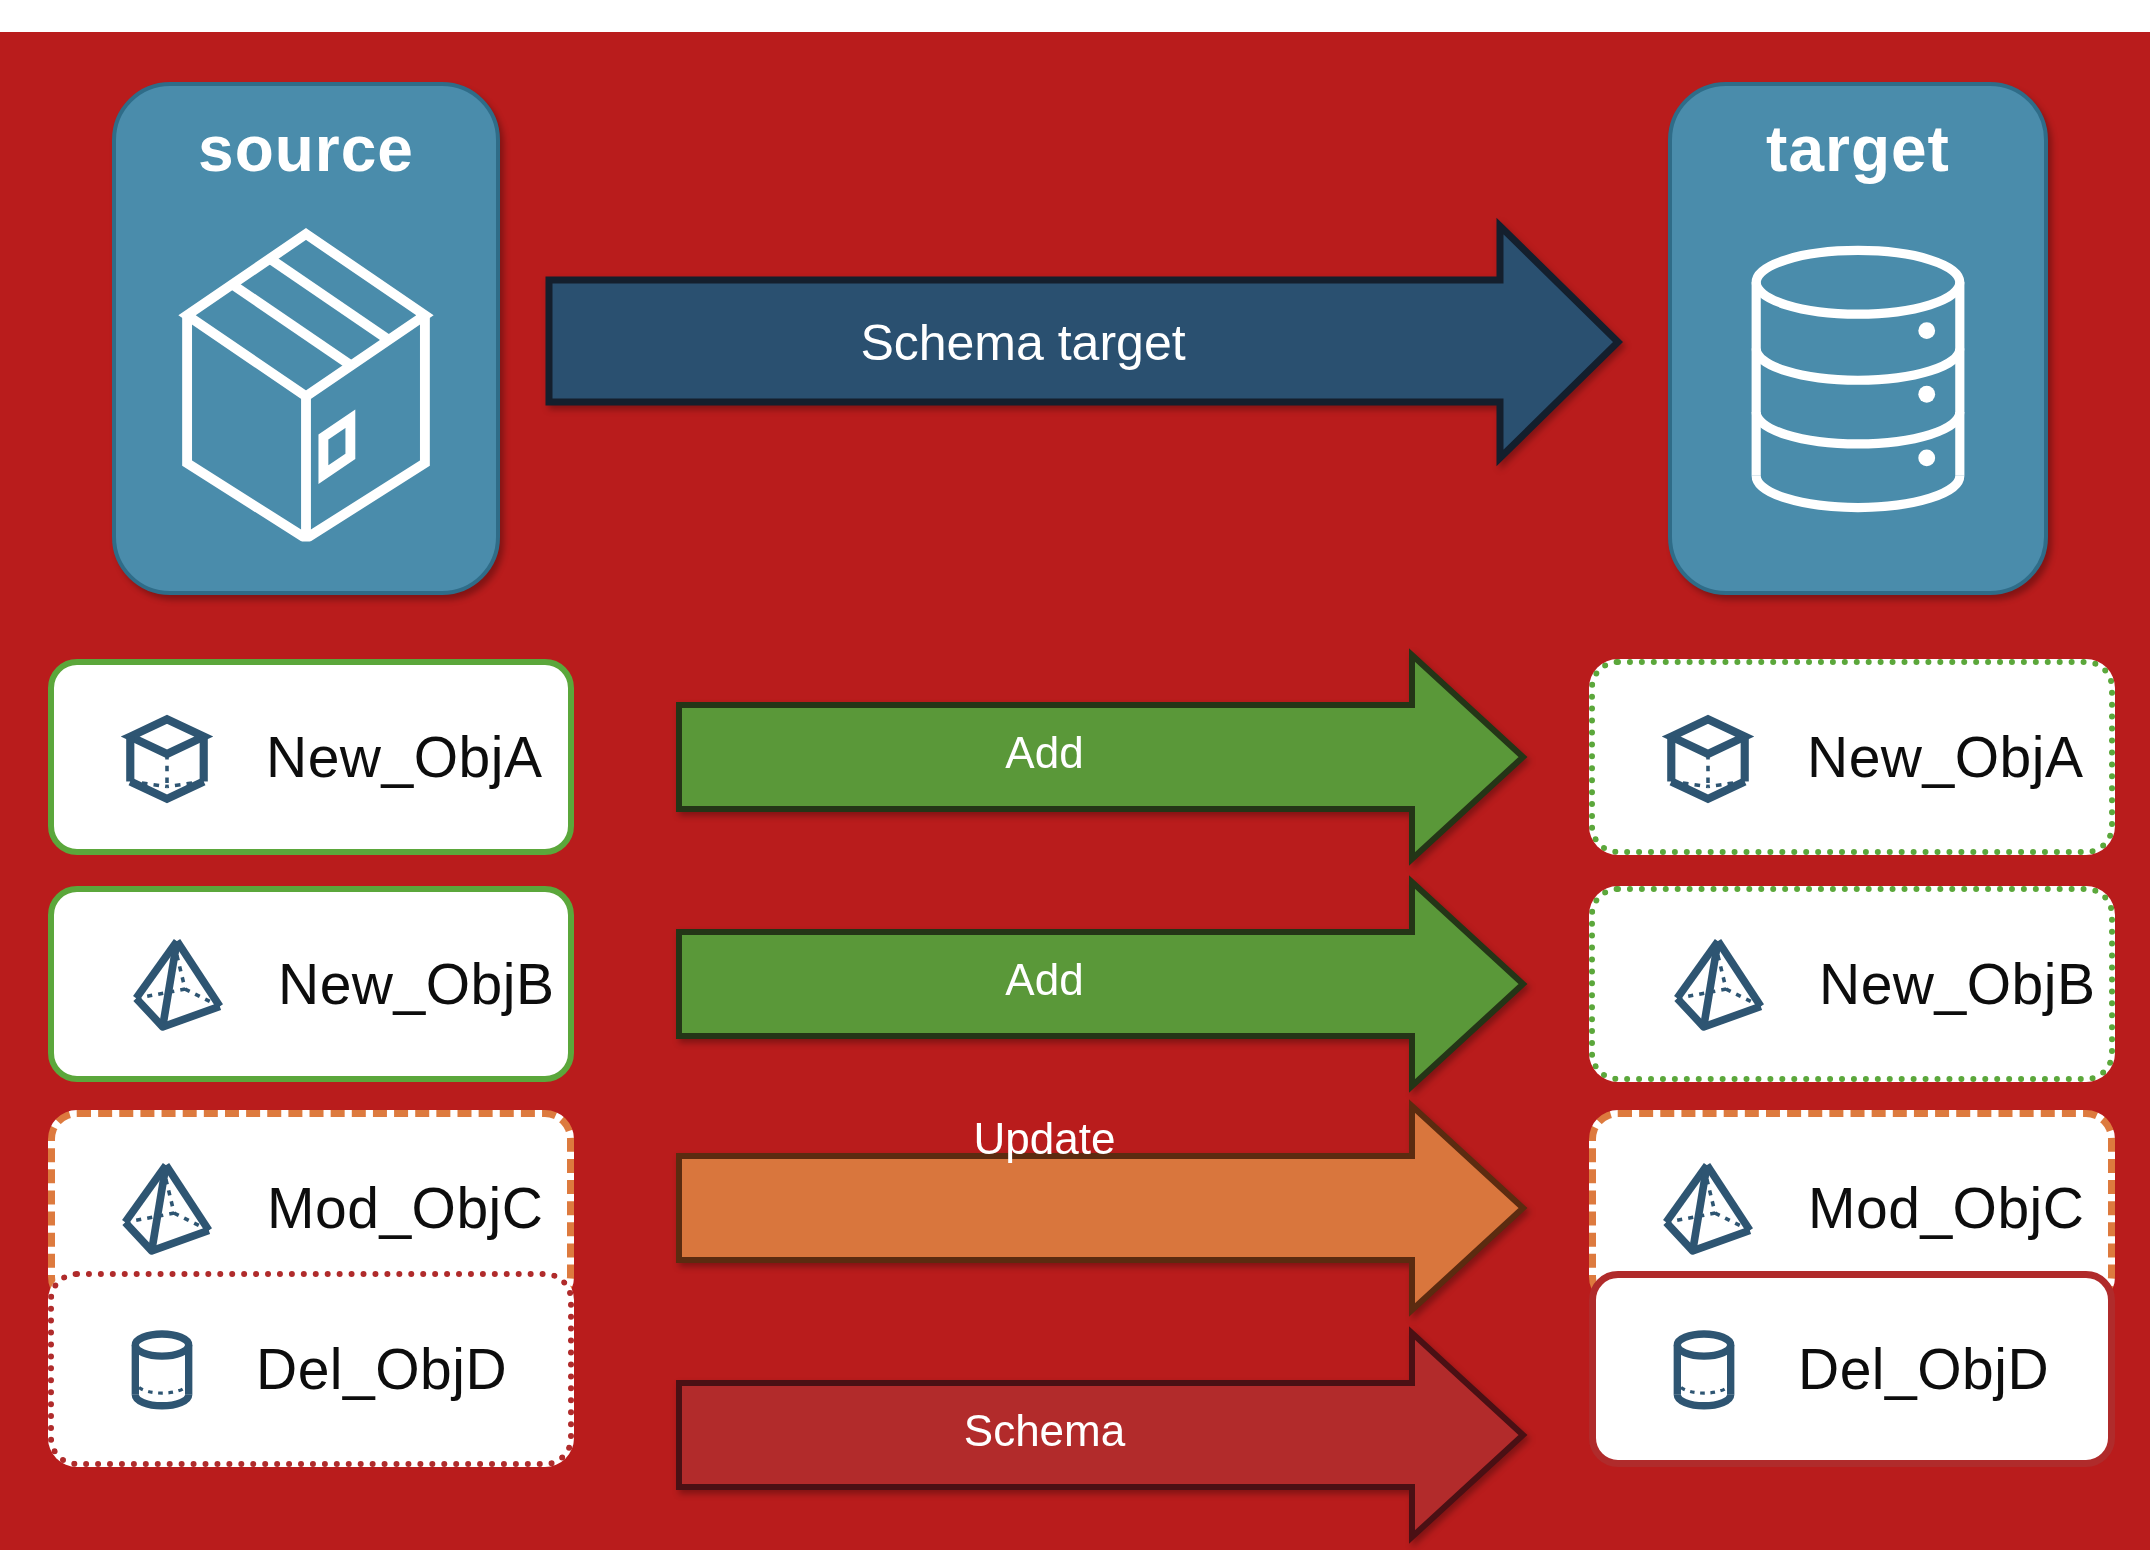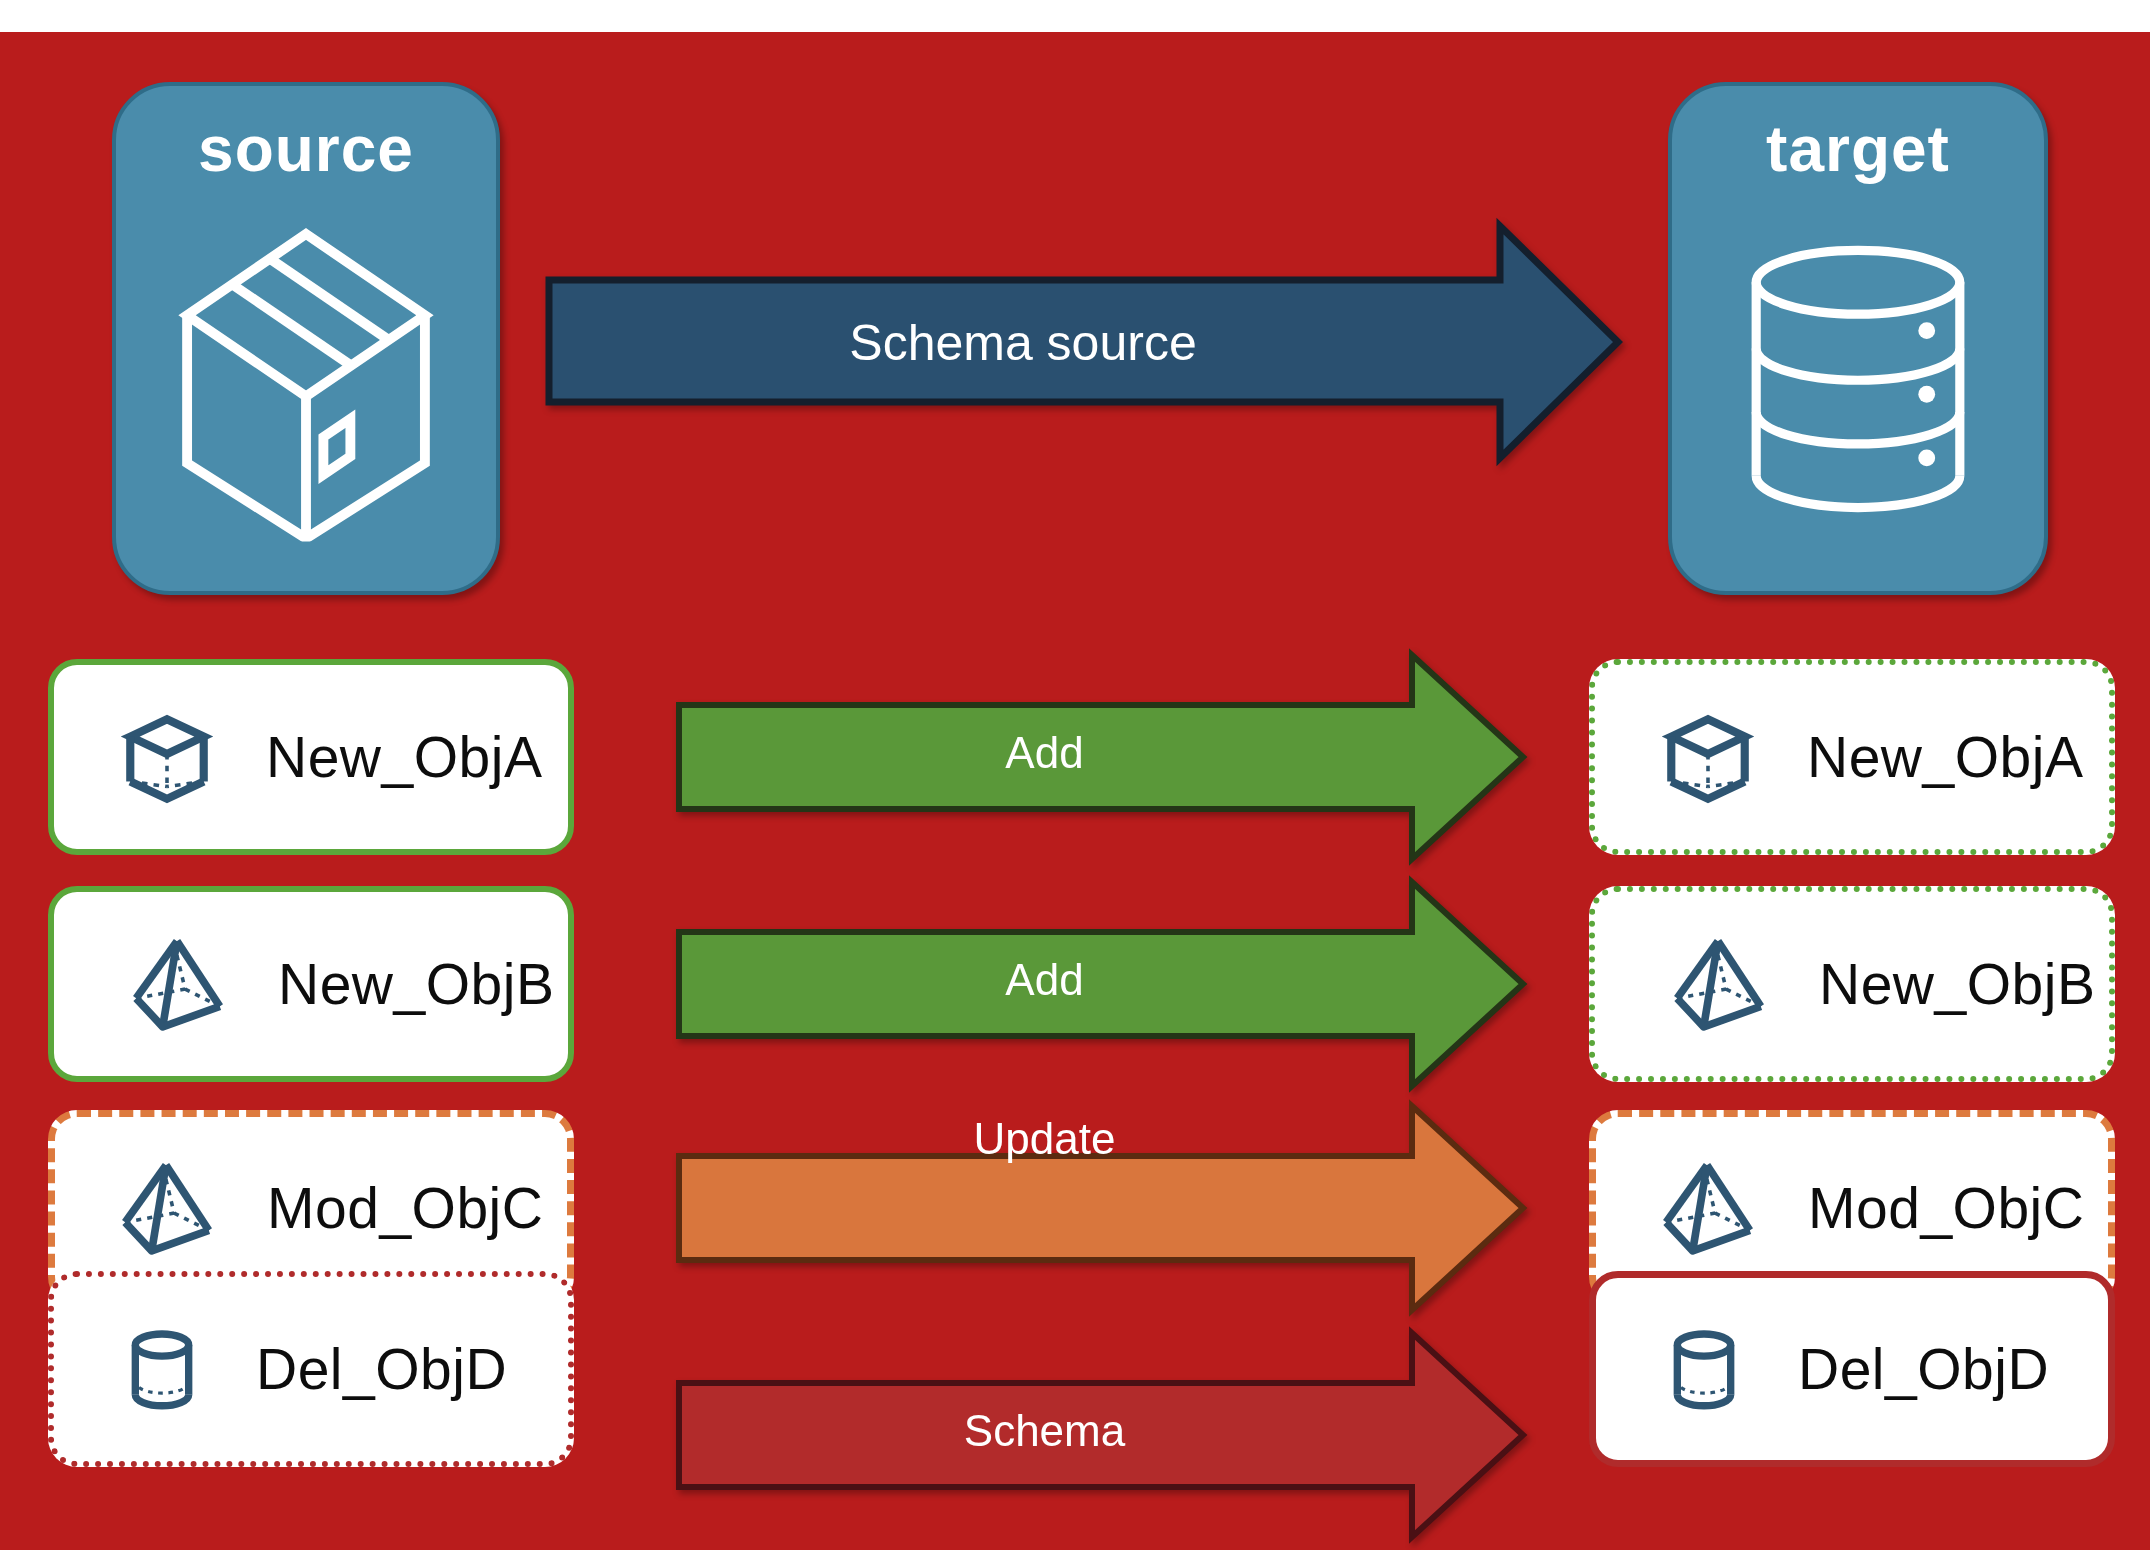--- a/index.html
+++ b/index.html
@@ -67,21 +67,21 @@
         <circle cx="77" cy="36" r="3.3"></circle>
         <circle cx="77" cy="61" r="3.3"></circle>
         <circle cx="77" cy="86" r="3.3"></circle>
       </g>
     </svg>
   </div>
 
   <svg class="arrow-svg" style="left:546px;top:190px;" width="1075" height="240" viewBox="0 0 1075 240">
     <path d="M3,58 H954 V4 L1072,120 L954,236 V180 H3 Z" stroke-width="7" fill="#2A5070" stroke="#141F2D"></path>
   </svg>
-  <div class="arrow-label main-arrow-label">Schema source</div>
+  <div class="arrow-label main-arrow-label">Schema target</div>
 
   <div class="obj-box obj-left r1" style="border-color: rgb(91, 167, 59); border-style: solid; border-width: 6px;">
     <svg class="obj-icon" viewBox="0 0 100 100">
       <g fill="none" stroke="#2E5572">
         <g stroke-width="8">
             <path d="M14,30 L50,13 L86,30 L50,47 Z"></path>
             <path d="M14,30 L14,74"></path>
             <path d="M86,30 L86,74"></path>
             <path d="M14,74 L50,91 L86,74"></path>
           </g>

